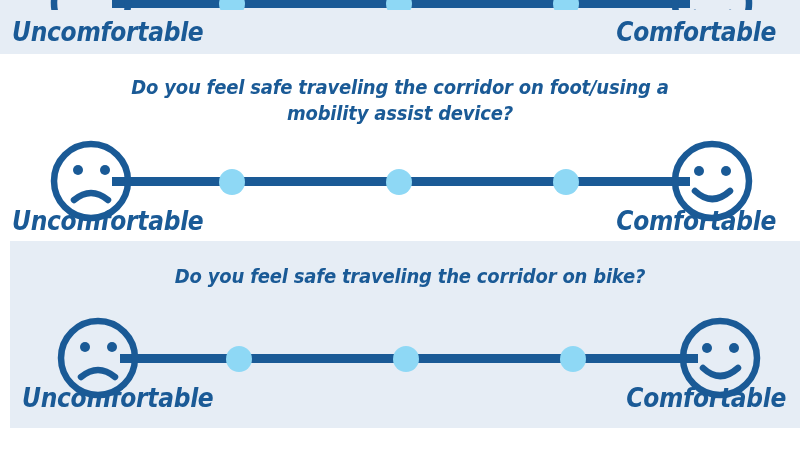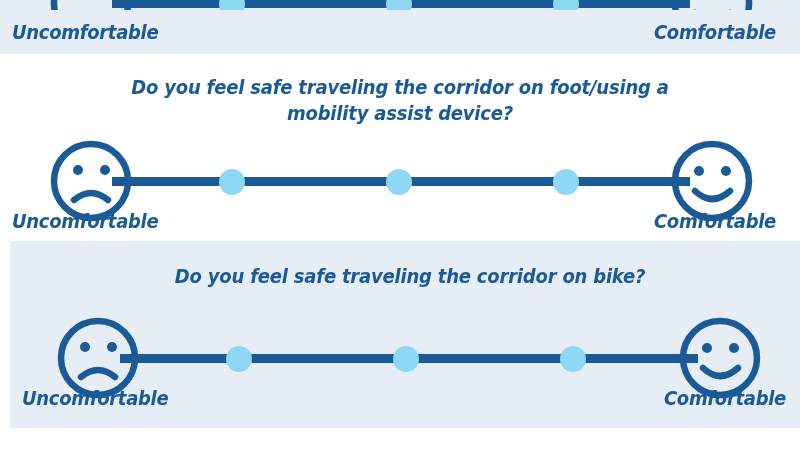--- a/index.html
+++ b/index.html
@@ -61,21 +61,21 @@
     height: 110px;
   }
   .scale svg { display: block; }
 
   
   .caption {
     position: absolute;
     color: #1a5a96;
     font-weight: bold;
     font-style: italic;
-    font-size: 20px;
+    font-size: 26px;
     line-height: 24px;
     letter-spacing: -0.3px;
     white-space: nowrap;
   }
   .caption-left  { left: 12px; }
   .caption-right { right: 24px; }
 </style>
 </head>
 <body>
 

